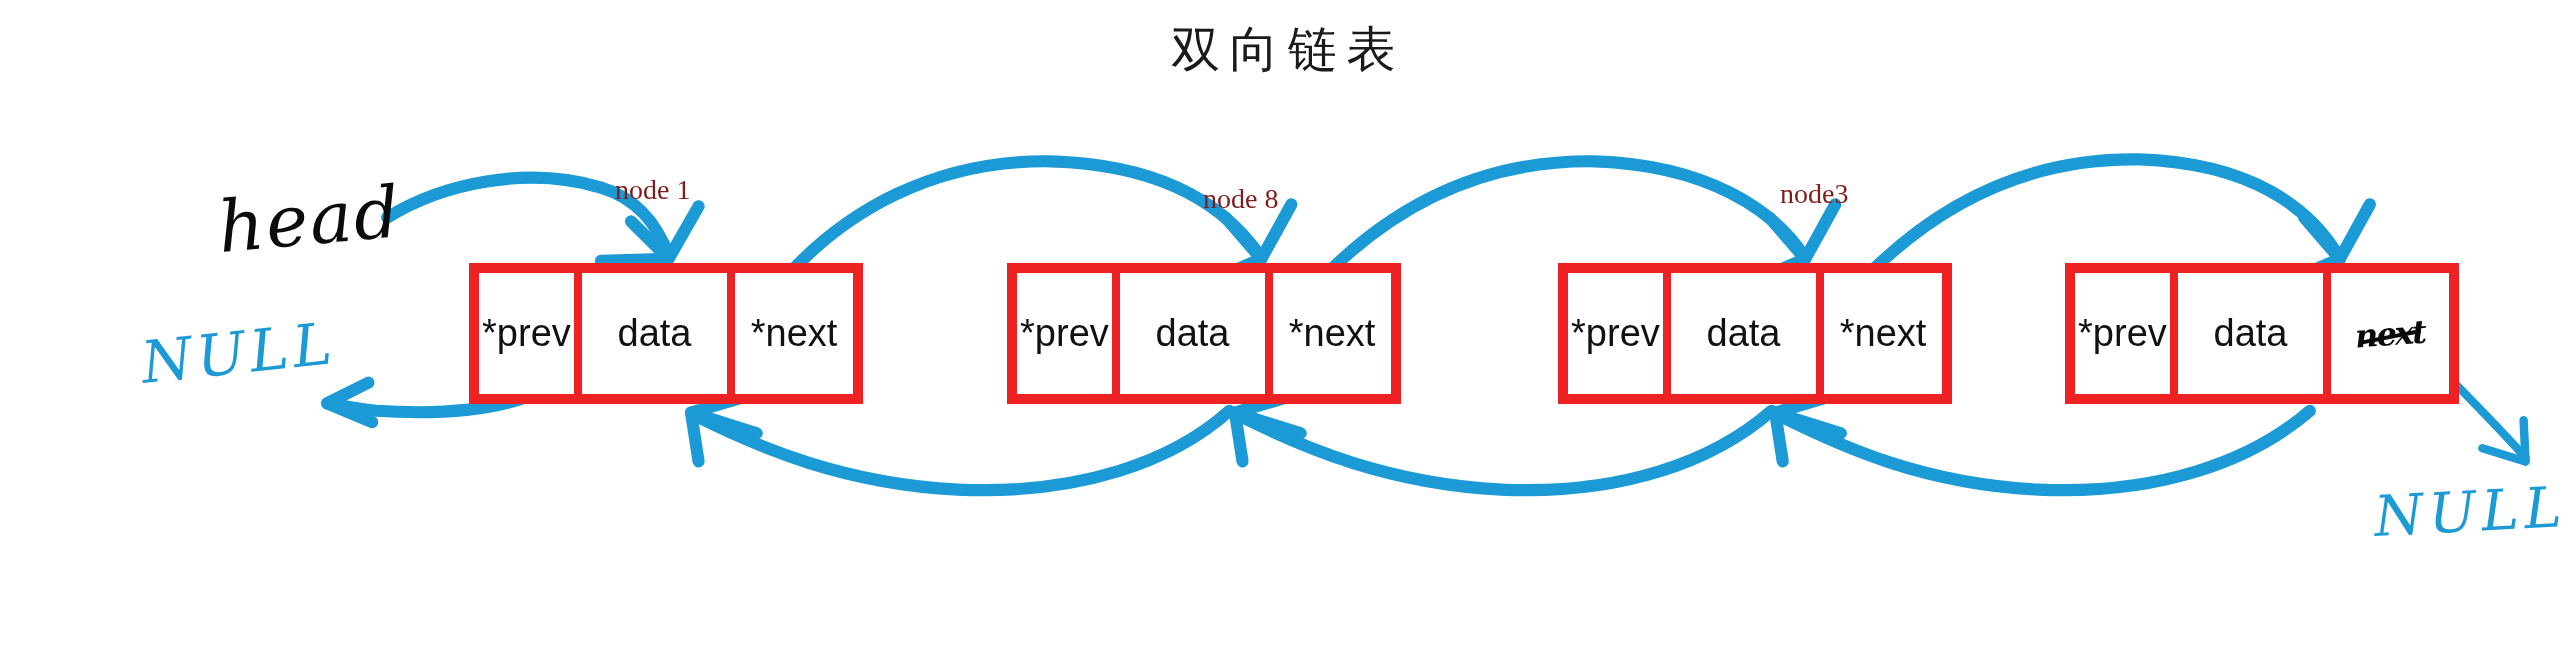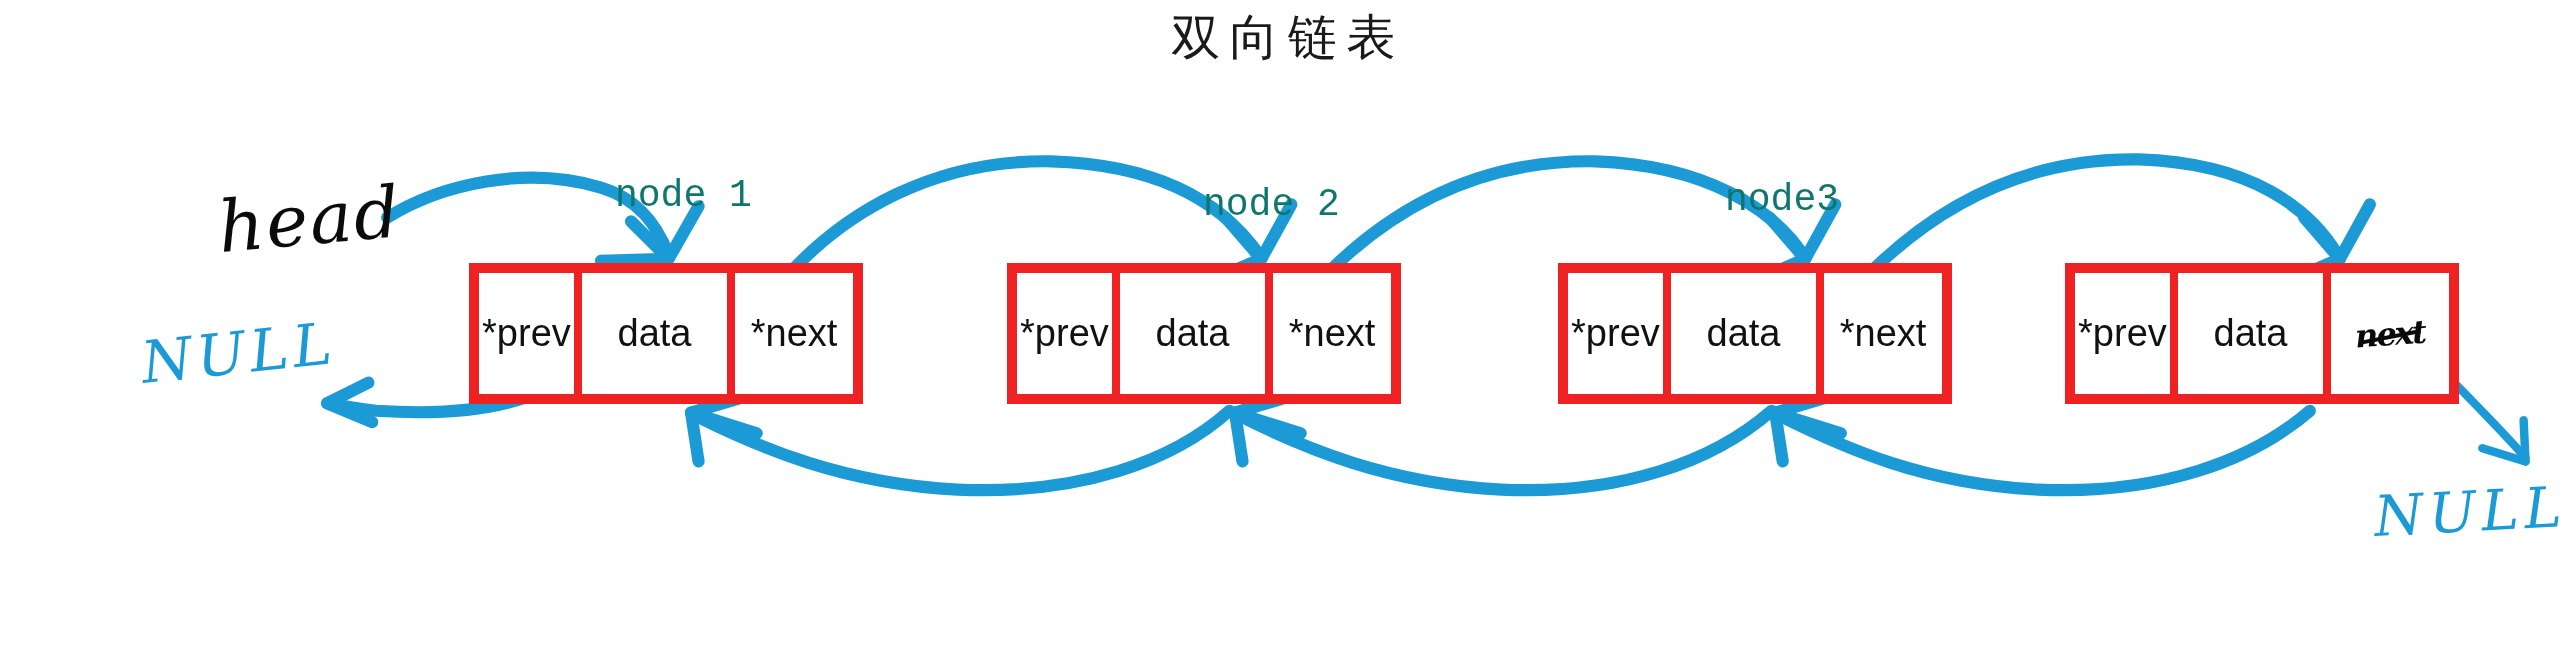--- a/index.html
+++ b/index.html
@@ -1,21 +1,21 @@
 <!DOCTYPE html>
 <html style="font-size:15px"><head>
 <meta charset="utf-8">
 <style>
   html,body{margin:0;padding:0;background:#ffffff;}
   body{width:2576px;height:664px;overflow:hidden;font-family:"Liberation Sans",sans-serif;}
   #stage{position:relative;width:2576px;height:664px;background:#ffffff;}
 
   
   #title{
-    position:absolute;left:0;top:5px;width:2576px;text-align:center;
+    position:absolute;left:0;top:17px;width:2576px;text-align:center;
     font-family:"Liberation Sans",sans-serif;
     font-size:49px;color:#1a1a1a;letter-spacing:9.4px;font-weight:400;
   }
 
   
   .node{
     position:absolute;top:263px;height:141px;
     border:10.3px solid #ee2222;background:#ffffff;
     box-sizing:border-box;display:flex;z-index:4;
   }
@@ -33,22 +33,22 @@
     font-size:32px;letter-spacing:-1.9px;transform:rotate(-4deg);color:#0a0a0a;
     text-decoration:none;position:relative;
   }
   .hand-next::after{
     content:"";position:absolute;left:6%;top:52%;width:88%;height:3.8px;
     background:#0a0a0a;transform:rotate(-7deg);
   }
 
   
   .node-label{
-    position:absolute;font-family:Liberation Mono, monospace;
-    font-size:38px;color:#0f766e;white-space:nowrap;z-index:6;
+    position:absolute;font-family:Liberation Serif, serif;
+    font-size:28px;color:#7f1d1d;white-space:nowrap;z-index:6;
   }
 
   
   .ink{
     position:absolute;font-family:"DejaVu Serif",serif;
     font-style:italic;white-space:nowrap;z-index:7;
   }
   #head-label{
     left:218px;top:178px;font-size:71px;color:#0b0b0b;
     transform:rotate(-5deg);letter-spacing:1.9px;font-weight:400;
@@ -120,28 +120,28 @@
     <div class="cell data">data</div>
     <div class="cell next">*next</div>
   </div>
   <div class="node-label" style="left:615px;top:174px;">node 1</div>
 
   <div class="node" style="left:1007px;width:394px;">
     <div class="cell prev">*prev</div>
     <div class="cell data">data</div>
     <div class="cell next">*next</div>
   </div>
-  <div class="node-label" style="left:1203px;top:183px;">node 2</div>
+  <div class="node-label" style="left:1203px;top:183px;">node 8</div>
 
   <div class="node" style="left:1558px;width:394px;">
     <div class="cell prev">*prev</div>
     <div class="cell data">data</div>
     <div class="cell next">*next</div>
   </div>
-  <div class="node-label" style="left:1725px;top:178px;">node3</div>
+  <div class="node-label" style="left:1780px;top:178px;">node3</div>
 
   <div class="node" style="left:2065px;width:394px;">
     <div class="cell prev">*prev</div>
     <div class="cell data">data</div>
     <div class="cell next">
       <span class="hand-next">next</span>
     </div>
   </div>
 
   <svg id="arrows-front" class="front" viewBox="0 0 2745 708" xmlns="http://www.w3.org/2000/svg" style="position:absolute;left:0;top:0;width:2576px;height:664px;">

